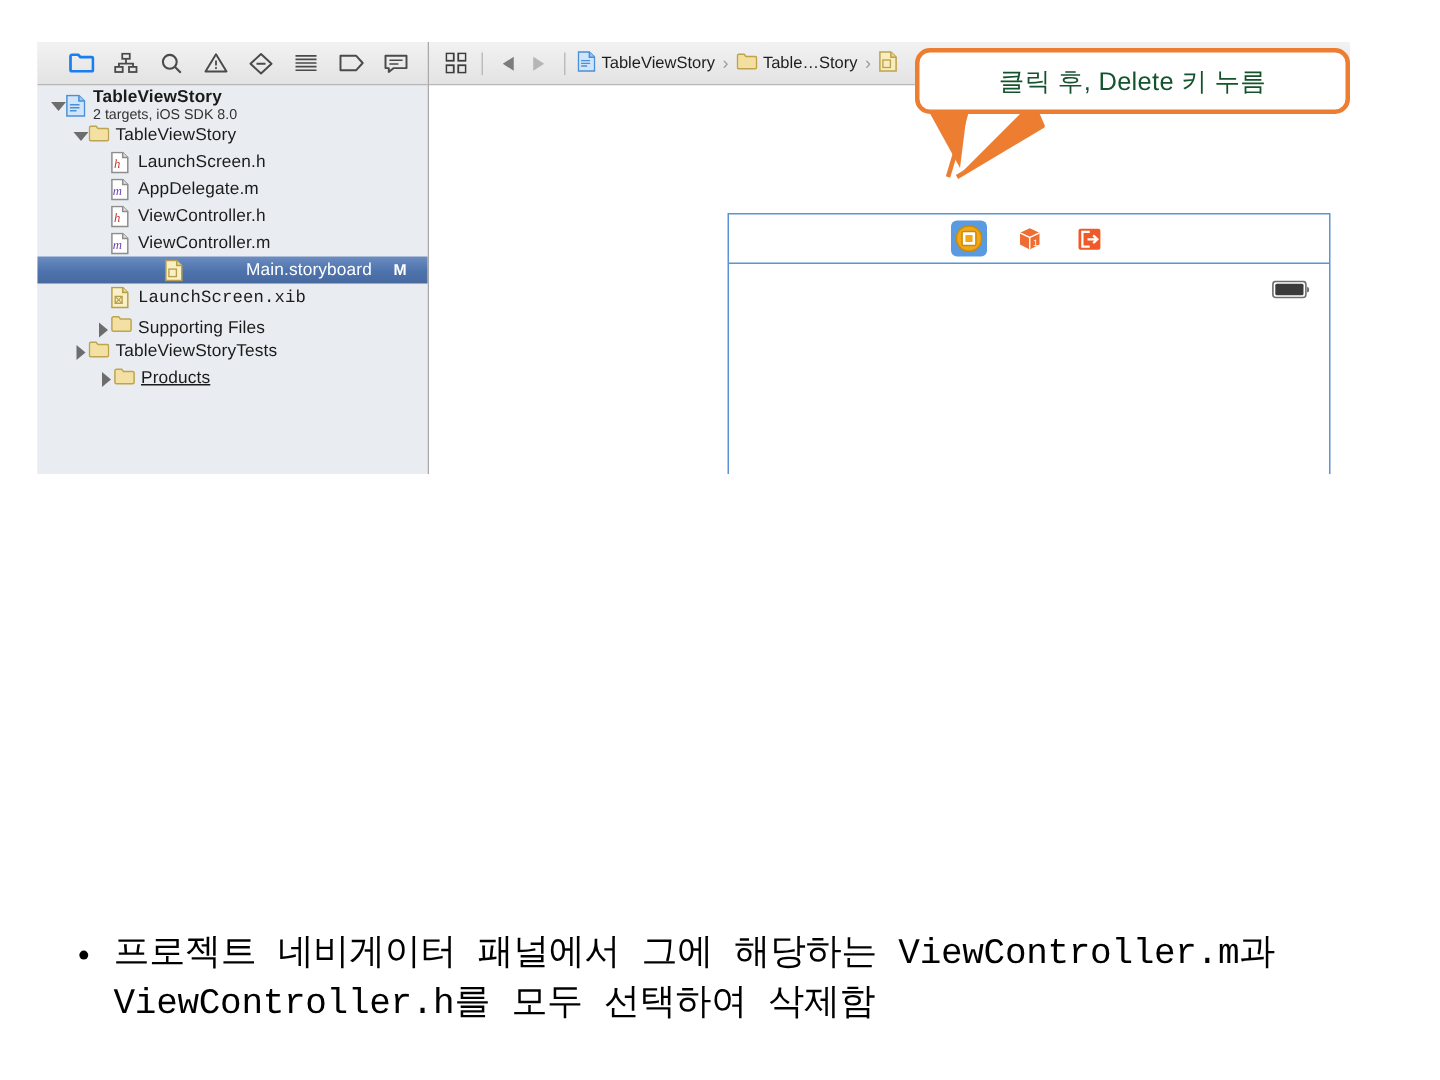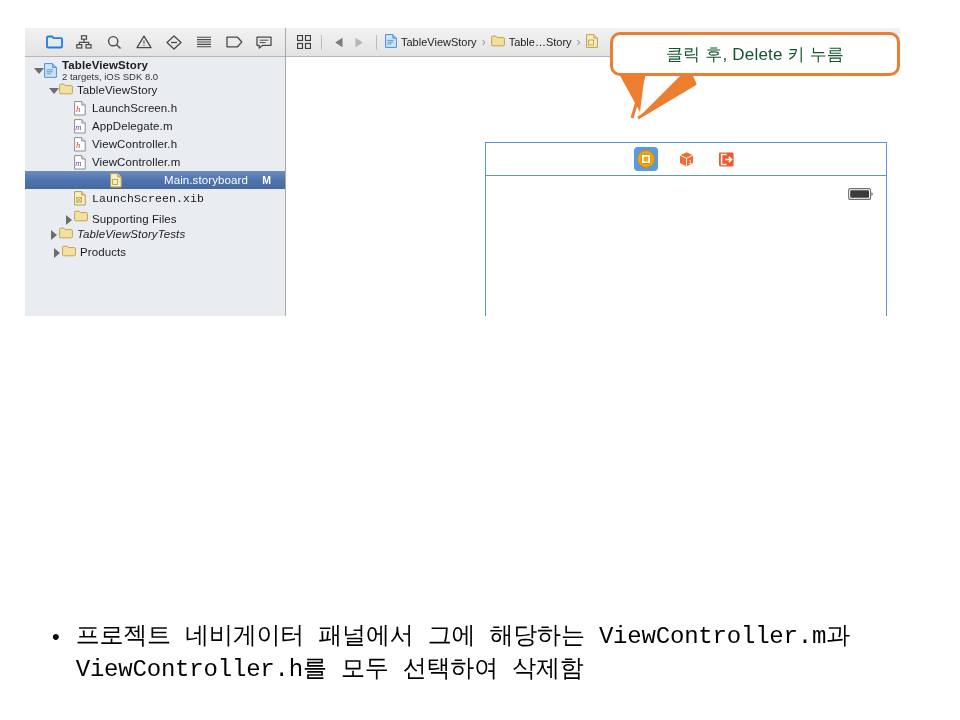--- a/index.html
+++ b/index.html
@@ -419,28 +419,28 @@
             </svg></span>
           <span class="row-label">LaunchScreen.xib</span>
         </div>
         <div class="tree-row" style="padding-left: 38px; align-items: flex-end;">
           <span class="disclosure closed"></span>
           <span class="row-icon"><svg width="14" height="12" viewBox="0 0 14 12">
               <path d="M0.6 2.2a1 1 0 0 1 1-1h3.5l1.2 1.4h6.1a1 1 0 0 1 1 1v6.2a1 1 0 0 1-1 1H1.6a1 1 0 0 1-1-1z" fill="#f5e0a3" stroke="#bda550" stroke-width="1"></path>
             </svg></span>
           <span class="row-label">Supporting Files</span>
         </div>
-        <div class="tree-row" style="padding-left: 23px; font-style: italic;">
+        <div class="tree-row" style="padding-left: 23px;">
           <span class="disclosure closed"></span>
           <span class="row-icon"><svg width="14" height="12" viewBox="0 0 14 12">
               <path d="M0.6 2.2a1 1 0 0 1 1-1h3.5l1.2 1.4h6.1a1 1 0 0 1 1 1v6.2a1 1 0 0 1-1 1H1.6a1 1 0 0 1-1-1z" fill="#f5e0a3" stroke="#bda550" stroke-width="1"></path>
             </svg></span>
           <span class="row-label">TableViewStoryTests</span>
         </div>
-        <div class="tree-row" style="padding-left: 26px;">
+        <div class="tree-row" style="padding-left: 40px; text-decoration: underline;">
           <span class="disclosure closed"></span>
           <span class="row-icon"><svg width="14" height="12" viewBox="0 0 14 12">
               <path d="M0.6 2.2a1 1 0 0 1 1-1h3.5l1.2 1.4h6.1a1 1 0 0 1 1 1v6.2a1 1 0 0 1-1 1H1.6a1 1 0 0 1-1-1z" fill="#f5e0a3" stroke="#bda550" stroke-width="1"></path>
             </svg></span>
           <span class="row-label">Products</span>
         </div>
       </div>
   </div>
 
   <div id="editor-panel">

